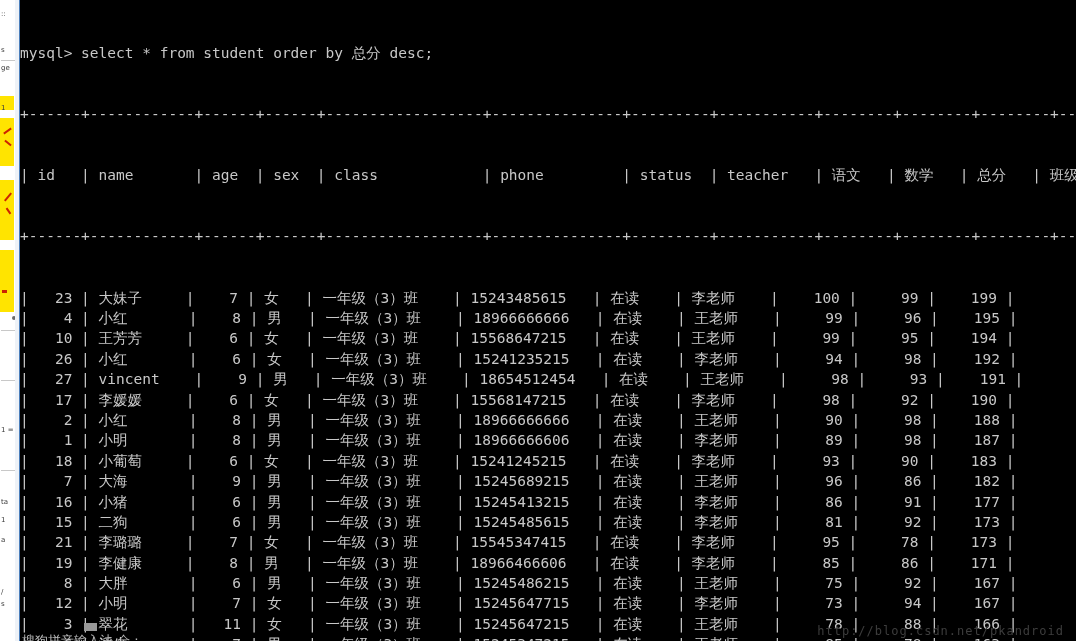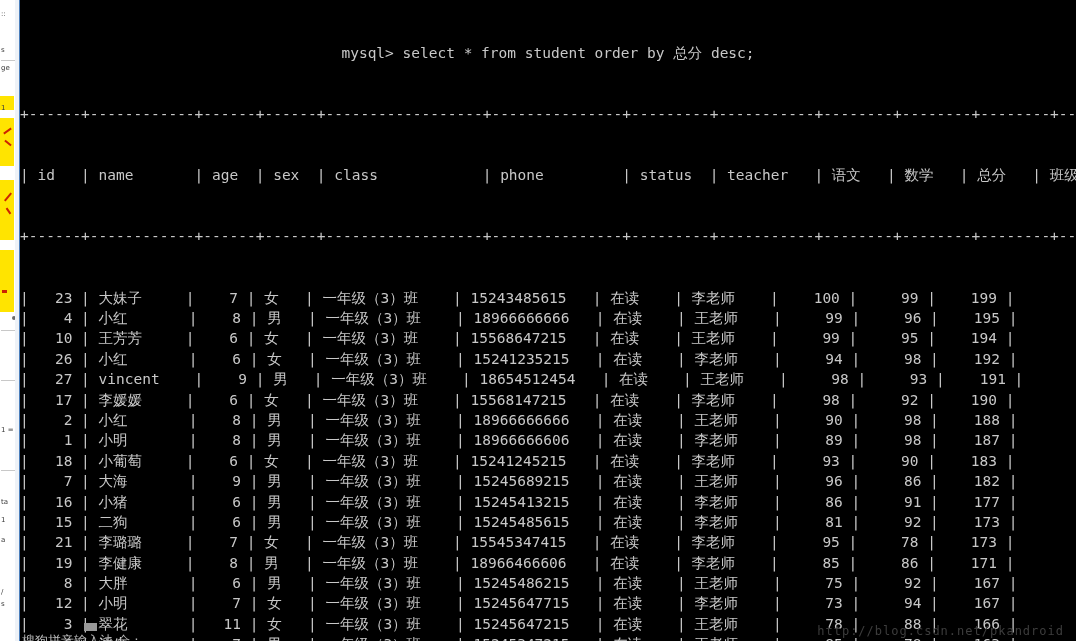--- a/index.html
+++ b/index.html
@@ -81,21 +81,20 @@
     font-size: 14.5px;
     line-height: 20.4px;
     white-space: pre;
     letter-spacing: 0px;
     padding-top: 2px;
     box-sizing: border-box;
   }
   #terminal .line {
     height: 20.4px;
     white-space: pre;
-    text-align: center;
   }
 
   .watermark {
     position: absolute;
     right: 12px;
     bottom: 3px;
     color: #3d3d3d;
     font-family: "DejaVu Sans Mono", "Liberation Mono", monospace;
     font-size: 12px;
     letter-spacing: 1px;

